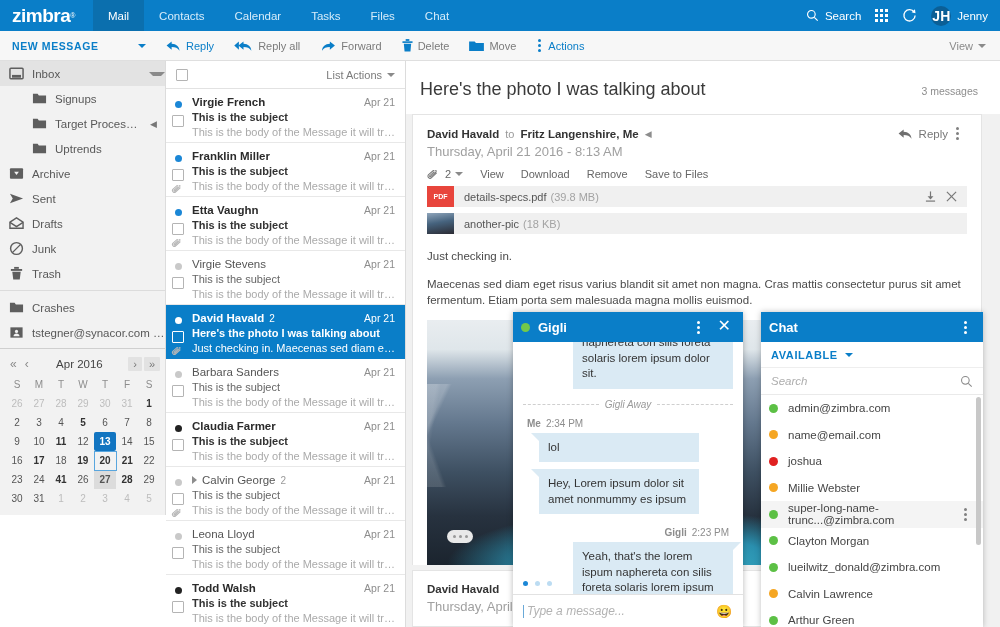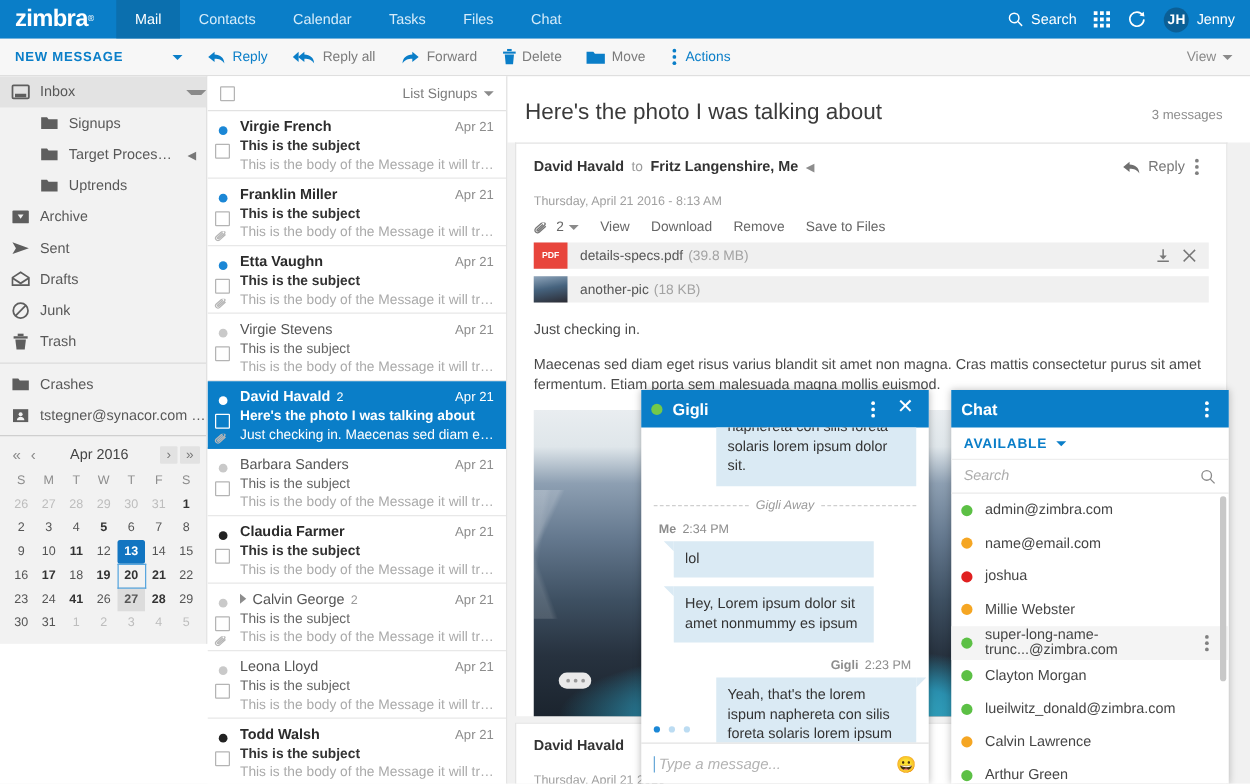--- a/index.html
+++ b/index.html
@@ -27,21 +27,21 @@
   .navtabs { display:flex; align-items:stretch; }
   .navtab {
     display:flex; align-items:center; padding:0 15px;
     color:#d6ecfa; font-size:11.5px; cursor:pointer;
   }
   .navtab.active { background:#0b6fae; color:#fff; }
   .topright { margin-left:auto; display:flex; align-items:center; padding-right:12px; gap:14px; }
   .topright .item { display:flex; align-items:center; gap:6px; color:#fff; font-size:11.5px; cursor:pointer; }
   .avatar {
     width:20px; height:20px; border-radius:50%; background:#0b5f96;
-    color:#fff; font-size:11px; display:flex; align-items:center; justify-content:center;
+    color:#fff; font-size:14px; display:flex; align-items:center; justify-content:center;
     font-weight:bold; letter-spacing:.2px;
   }
   .grid-icon { display:grid; grid-template-columns:repeat(3,3px); gap:2px; }
   .grid-icon i { width:3px; height:3px; background:#fff; display:block; }
 
   
   .toolbar {
     position:absolute; top:31px; left:0; width:1000px; height:30px;
     background:#f7f7f7; border-bottom:1px solid #dfdfdf;
     display:flex; align-items:center; font-size:11px;
@@ -148,21 +148,21 @@
   .mcard { background:#fff; margin:0 18px 0 6px; border:1px solid #e4e4e4; border-bottom:none; }
   .mhead { padding:12px 14px 0; }
   .mhead-line { display:flex; align-items:center; }
   .m-from { font-size:11.5px; font-weight:bold; color:#333; }
   .m-to-lbl { font-size:11px; color:#9a9a9a; margin:0 6px; }
   .m-to { font-size:11.5px; font-weight:bold; color:#333; }
   .m-exp { margin-left:6px; color:#8d8d8d; font-size:9px; }
   .m-reply { margin-left:auto; display:flex; align-items:center; gap:6px; color:#777; font-size:11.5px; cursor:pointer; }
   .kebab { display:flex; flex-direction:column; gap:2px; padding:0 8px; cursor:pointer; }
   .kebab i { width:3px; height:3px; background:#808080; border-radius:50%; display:block; }
-  .m-date { font-size:10px; color:#a0a0a0; margin-top:16px; }
+  .m-date { font-size:13px; color:#a0a0a0; margin-top:4px; }
   .att-bar { display:flex; align-items:center; gap:17px; margin-top:9px; font-size:11px; color:#666; }
   .att-bar .lnk { cursor:pointer; }
   .att-row {
     display:flex; align-items:center; background:#f0f0f0; margin-top:6px; height:21px;
     font-size:11px; color:#555;
   }
   .att-row .tag {
     width:27px; height:21px; background:#e8453c; color:#fff; font-size:7px; font-weight:bold;
     display:flex; align-items:center; justify-content:center;
   }
@@ -568,21 +568,21 @@
             </tr>
           </tbody>
       </table>
     </div>
   </div>
 
   <div class="msglist">
     <div class="ml-head">
       <span class="cbx"></span>
       <span class="la">
-        <span>List Signups</span>
+        <span>List Actions</span>
         <span class="caret-gray"></span>
       </span>
     </div>
     <div id="msg-rows">
         <div class="mrow">
           <span class="dot unread"></span>
           <span class="rcbx cbx"></span>
           <div class="line1">
             <span class="sender">Virgie French</span>
             <span class="date">Apr 21</span>

